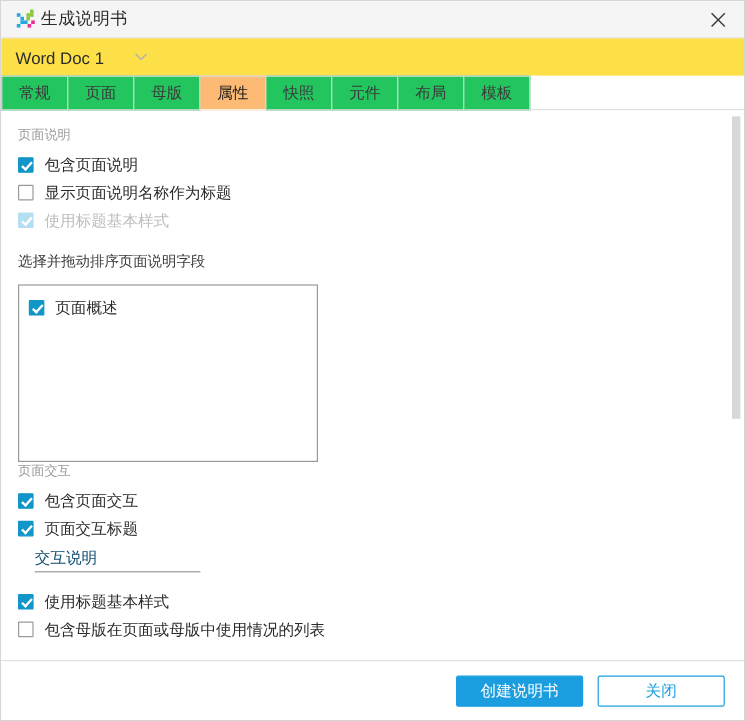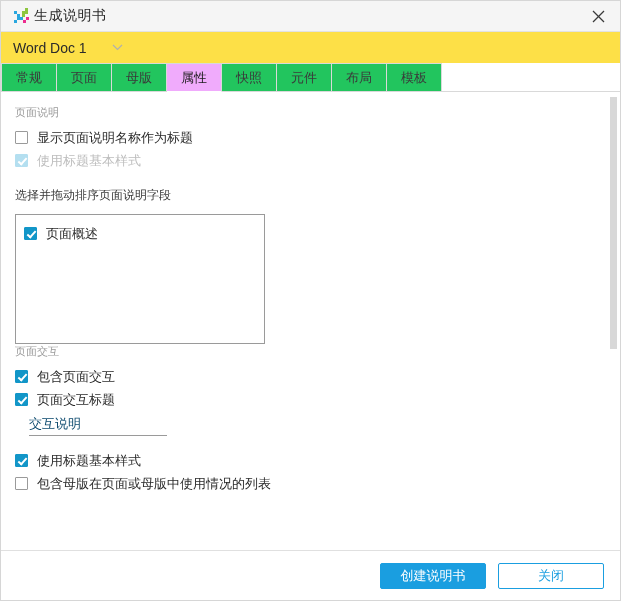--- a/index.html
+++ b/index.html
@@ -109,21 +109,21 @@
     justify-content: center;
     font-size: 13px;
     color: #3a3a3a;
     background: #22c55e;
     border: 1px solid #d9d9d9;
     border-left: none;
     cursor: pointer;
   }
   .tab:first-child { border-left: 1px solid #d9d9d9; }
   .tab.active {
-    background: #f0abfc;
+    background: #fdba74;
     border-bottom-color: #ffffff;
     color: #1a1a1a;
   }
 
   
   .content {
     position: absolute;
     left: 0; top: 91px;
     right: 0;
     height: 460px;
@@ -184,21 +184,21 @@
     font-size: 13px;
     color: #2b2b2b;
     white-space: nowrap;
   }
   .cb-label.disabled { color: #bdbdbd; }
 
   
   .listbox {
     margin: 10px 0 0 14px;
     width: 250px;
-    height: 130px;
+    height: 148px;
     border: 1px solid #9a9a9a;
     background: #ffffff;
     box-sizing: border-box;
     padding: 7px 0 0 8px;
     overflow: hidden;
   }
   .listbox .row { margin-left: 0; }
 
   
   .underline-input {
@@ -335,20 +335,24 @@
         <span>模板</span>
       </div>
   </div>
 
   <div class="content">
     <div class="content-inner">
 
       
       <div class="section-title">页面说明</div>
 
+      <div class="row">
+        <span class="cb checked"></span>
+        <span class="cb-label">包含页面说明</span>
+      </div>
 
       <div class="row">
         <span class="cb"></span>
         <span class="cb-label">显示页面说明名称作为标题</span>
       </div>
 
       <div class="row">
         <span class="cb checked disabled"></span>
         <span class="cb-label disabled">使用标题基本样式</span>
       </div>

